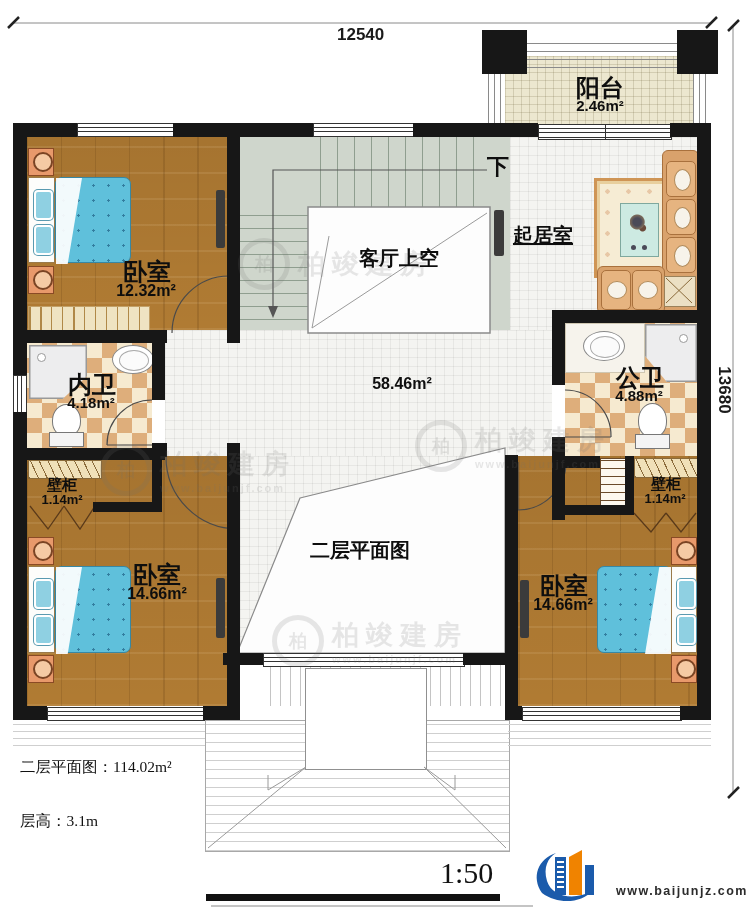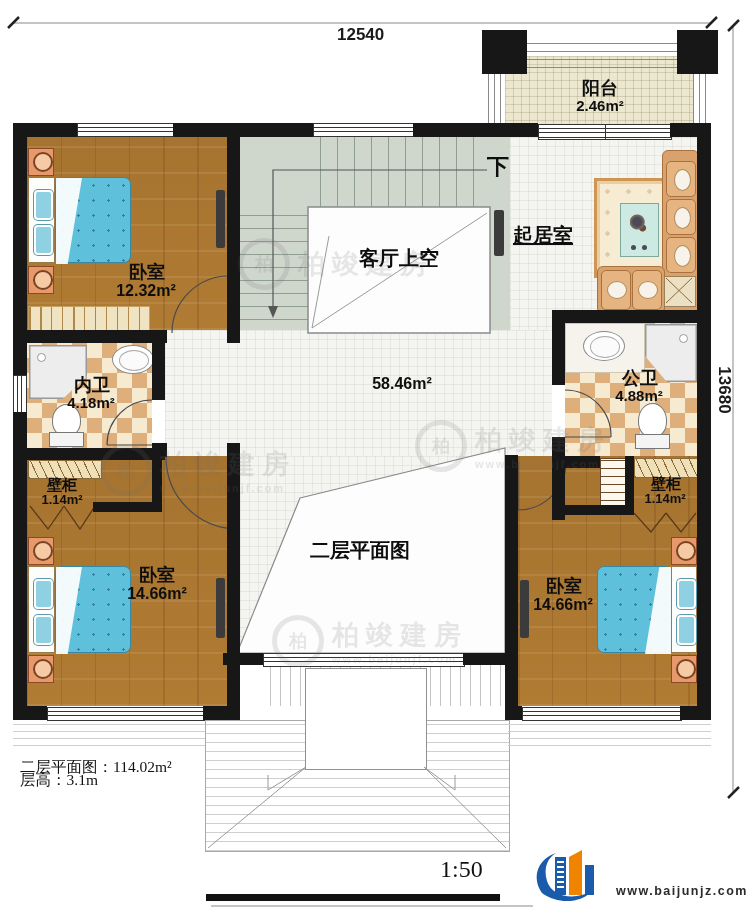--- a/index.html
+++ b/index.html
@@ -64,41 +64,41 @@
   .t-tank{background:#f4f4f4;border:1.5px solid #777;}
   .counter{background:#f6f3ec;border:1px solid #cfc7b2;}
   .hatch{background:#f0e0b8;border:1px solid #8a6a3a;
     background-image:repeating-linear-gradient(65deg, #8a6a3a 0 1px, transparent 1px 8px);}
   .ladder{background:#fdf8ee;border:1px solid #6a4a2a;
     background-image:repeating-linear-gradient(0deg, #6a4a2a 0 1px, transparent 1px 8px);}
   .voidlbl{color:#111;}
   
   .lbl{position:absolute;transform:translate(-50%,-50%);font-weight:bold;color:#0e0e0e;
        white-space:nowrap;text-align:center;line-height:1;}
-  .s22{font-size:22px;} .s20{font-size:20px;} .s18{font-size:18px;}
+  .s22{font-size:22px;} .s20{font-size:20px;} .s18{font-size:24px;}
   .s15{font-size:15px;} .s13{font-size:13px;} .s16{font-size:16px;}
   
   .hatch-v{background:#fff;
     background-image:repeating-linear-gradient(90deg, #c4c4c4 0 1px, transparent 1px 10px);}
   .hatch-h{background:#fff;border:1px solid #a8a8a8;
     background-image:repeating-linear-gradient(0deg, #cfcfcf 0 1px, transparent 1px 9px);}
   .ground-lines{background-image:repeating-linear-gradient(0deg, #cfcfcf 0 1px, transparent 1px 7px);}
   .innerporch{background:#fff;border:1px solid #909090;}
   
   .dimlabel{font-weight:bold;color:#1a1a1a;font-size:17px;}
   
   .wm{position:absolute;display:flex;align-items:center;gap:8px;color:#6f6f6f;opacity:.16;}
   .wm-circle{width:42px;height:42px;border:5px solid #6f6f6f;border-radius:50%;
     display:flex;align-items:center;justify-content:center;font-size:18px;font-weight:bold;}
   .wm-name{font-size:27px;font-weight:bold;letter-spacing:7px;}
   .wm-url{font-size:11px;font-weight:bold;letter-spacing:2px;}
   
   .info{position:absolute;font-family:"Liberation Serif",serif;font-size:15.5px;color:#111;}
   .title-cn{position:absolute;font-family:"Liberation Serif",serif;font-size:40px;color:#111;letter-spacing:5px;}
-  .title-scale{position:absolute;font-family:"Liberation Serif",serif;font-size:24px;color:#111;}
+  .title-scale{position:absolute;font-family:"Liberation Serif",serif;font-size:30px;color:#111;}
   .brand-name{position:absolute;font-size:27px;font-weight:bold;color:#2b2b2b;letter-spacing:5px;}
   .brand-url{position:absolute;font-size:12.5px;font-weight:bold;color:#2b2b2b;letter-spacing:1.5px;}
 </style>
 </head>
 <body>
 
 <div id="stage">
 
   <div class="abs wood" style="left:27px;top:137px;width:200px;height:193px;"></div>
   <div class="abs checker" style="left:27px;top:343px;width:125px;height:105px;"></div>
@@ -366,21 +366,21 @@
   <div class="lbl s18" style="left:564px;top:586px;">卧室</div>
   <div class="lbl s16" style="left:563px;top:605px;">14.66m²</div>
   <div class="lbl s20 voidlbl" style="left:360px;top:550px;">二层平面图</div>
 
   <div class="abs dimlabel" style="left:337px;top:25px;">12540</div>
   <div class="abs dimlabel" style="left:700px;top:380px;transform:rotate(90deg);transform-origin:center;">13680</div>
 
   <div class="info" style="left:20px;top:757px;">
     <span>二层平面图：</span><span>114.02m²</span>
   </div>
-  <div class="info" style="left:20px;top:770px;">
+  <div class="info" style="left:20px;top:811px;">
     <span>层高：</span><span>3.1m</span>
   </div>
 
   <div class="title-scale" style="left:440px;top:856px;">1:50</div>
   <div class="abs" style="left:206px;top:894px;width:294px;height:7px;background:#111;"></div>
   <div class="abs" style="left:211px;top:905px;width:322px;height:2px;background:#c4c4c4;"></div>
 
   <svg class="abs" width="82" height="62" viewBox="0 0 82 62" style="left:528px;top:845px;">
     <path d="M28,8 C10,14 3,32 14,48 C30,60 54,58 64,46 C46,56 24,52 19,36 C15,22 20,13 28,8 Z" fill="#1b5bab"></path>
     <rect x="27" y="12" width="11" height="38" fill="#1b5bab"></rect>

